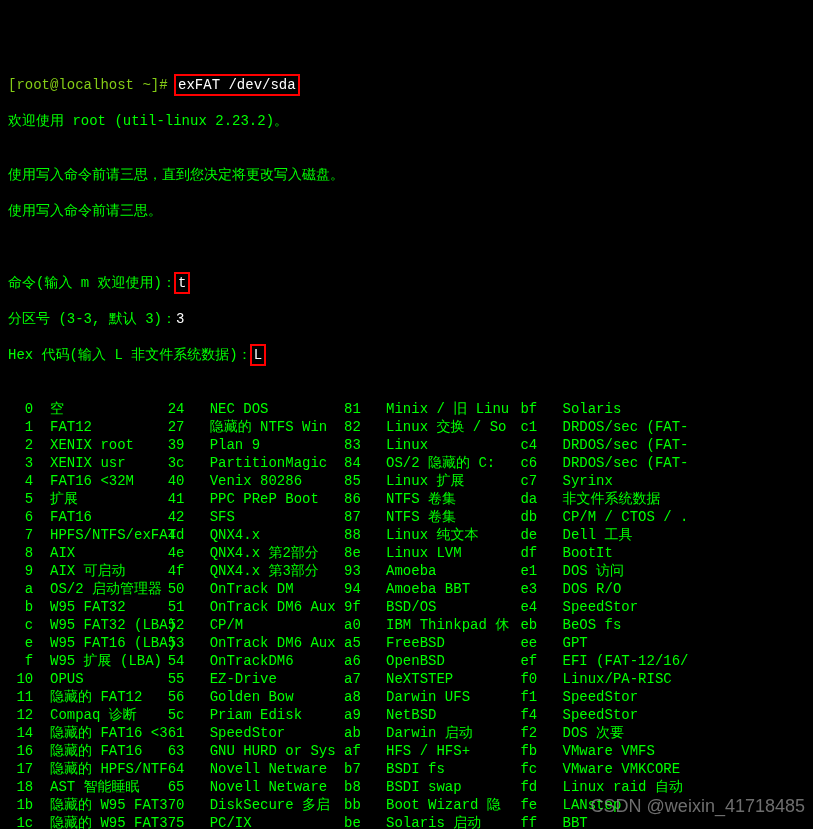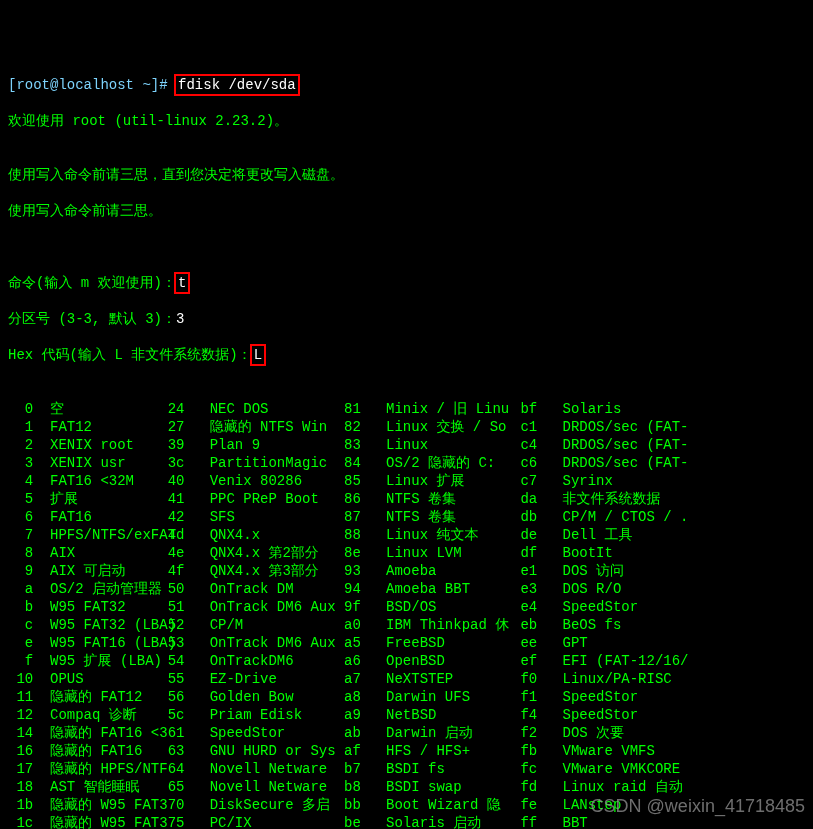--- a/index.html
+++ b/index.html
@@ -10,21 +10,21 @@
     font-family: "Consolas", "Courier New", monospace;
     font-size: 14px;
     line-height: 18px;
     white-space: pre;
     width: 813px;
     height: 829px;
     box-sizing: border-box;
     overflow: hidden;
     position: relative;
   }
-  .cyan { color: #7dd3fc; }
+  .cyan { color: #84cc16; }
   .white { color: #ffffff; }
   .box {
     display: inline-block;
     border: 2px solid #ff0000;
     margin: -2px;
     padding: 0 2px;
   }
   .watermark {
     position: absolute;
     bottom: 14px;
@@ -42,21 +42,21 @@
   .code3 { display:inline-block; width: 3ch; }
   .name3 { display:inline-block; width: 18ch; }
   .code4 { display:inline-block; width: 3ch; }
   .name4 { display:inline-block; }
 </style>
 </head>
 <body>
 
 
 
-<span class="row"><span class="cyan">[root@localhost ~]# </span><span class="box"><span class="white">fdisk /dev/sda</span></span></span>
+<span class="row"><span class="cyan">[root@localhost ~]# </span><span class="box"><span class="white">exFAT /dev/sda</span></span></span>
 <span class="row">欢迎使用 root (util-linux 2.23.2)。</span>
 <span class="row"></span>
 <span class="row">使用写入命令前请三思，直到您决定将更改写入磁盘。</span>
 <span class="row">使用写入命令前请三思。</span>
 <span class="row"></span>
 <span class="row"></span>
 <span class="row"><span>命令(输入 m 欢迎使用)：</span><span class="box"><span class="white">t</span></span></span>
 <span class="row"><span>分区号 (3-3, 默认 3)：</span><span class="white">3</span></span>
 <span class="row"><span>Hex 代码(输入 L 非文件系统数据)：</span><span class="box"><span class="white">L</span></span></span>
 <span class="row"></span>

